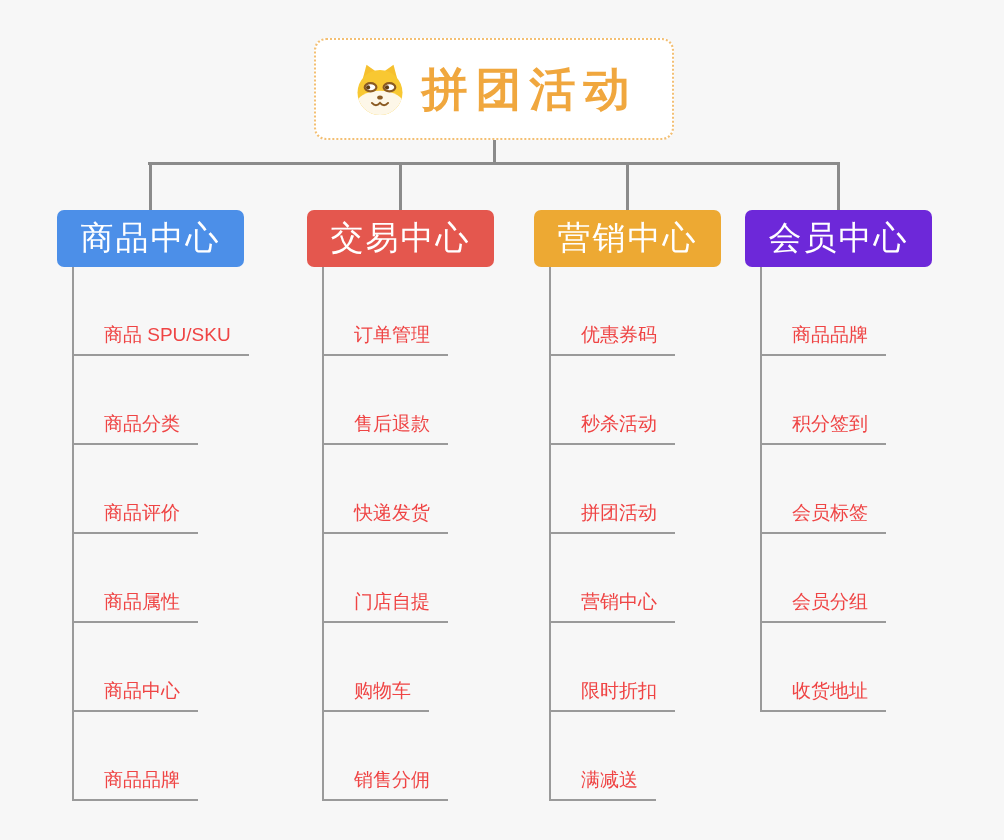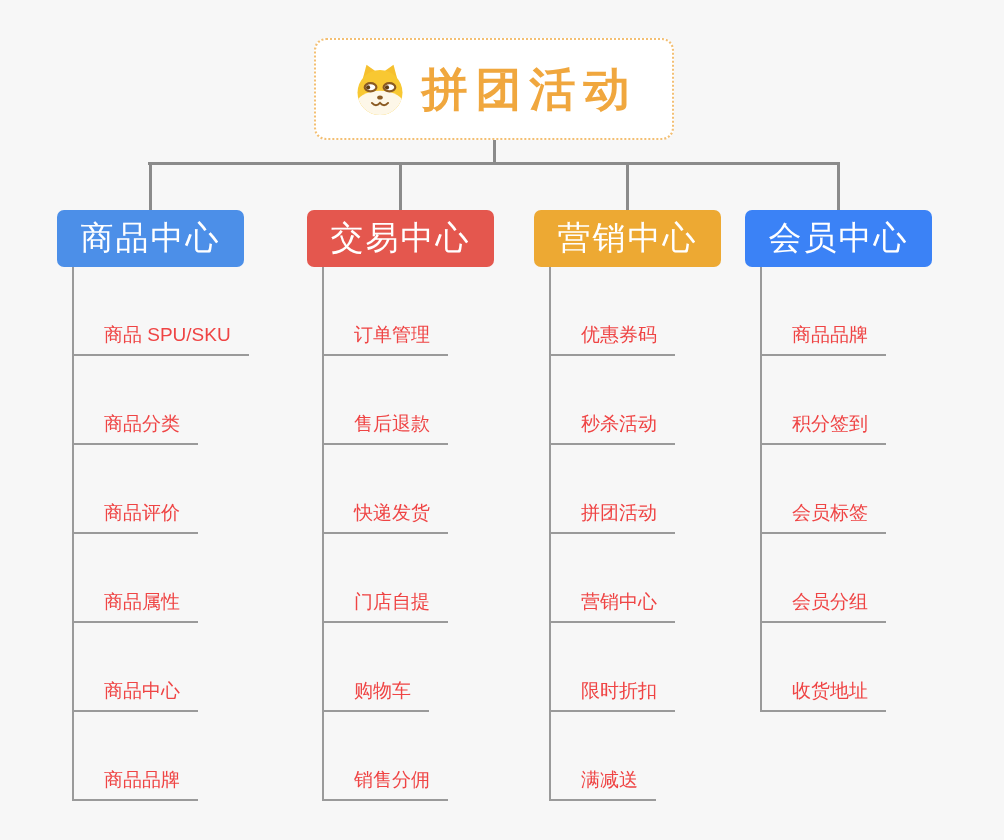--- a/index.html
+++ b/index.html
@@ -182,21 +182,21 @@
   </div>
 
   <div class="item">
     <span class="item-label">满减送</span>
   </div>
 </div>
   </div>
 
   <div class="branch" style="left: 745px;">
     <div class="vdrop"></div>
-    <div class="branch-node" style="background: #3b82f6; border-radius: 7px;">
+    <div class="branch-node" style="background: #6d28d9; border-radius: 7px;">
       <span class="branch-label">会员中心</span>
     </div>
     <div class="column">
   <div class="item">
     <span class="item-label">商品品牌</span>
   </div>
 
 
   <div class="item">
     <span class="item-label">积分签到</span>

